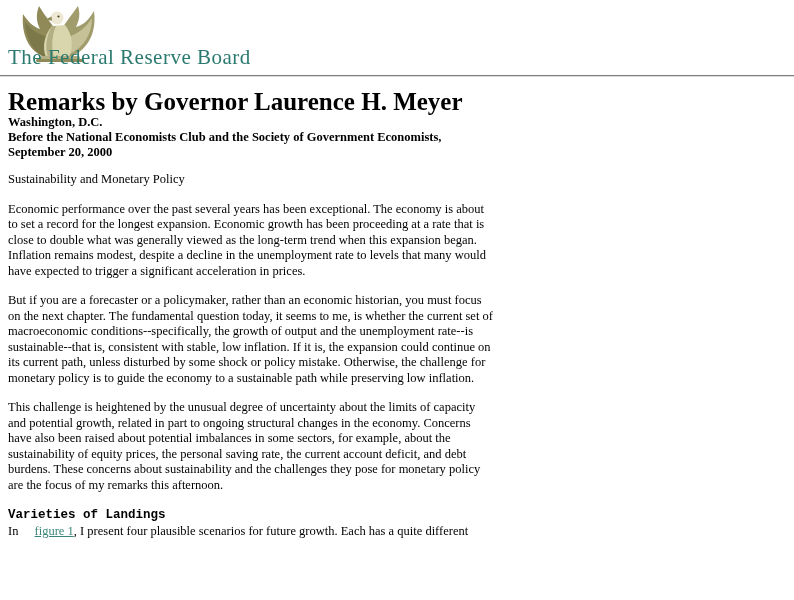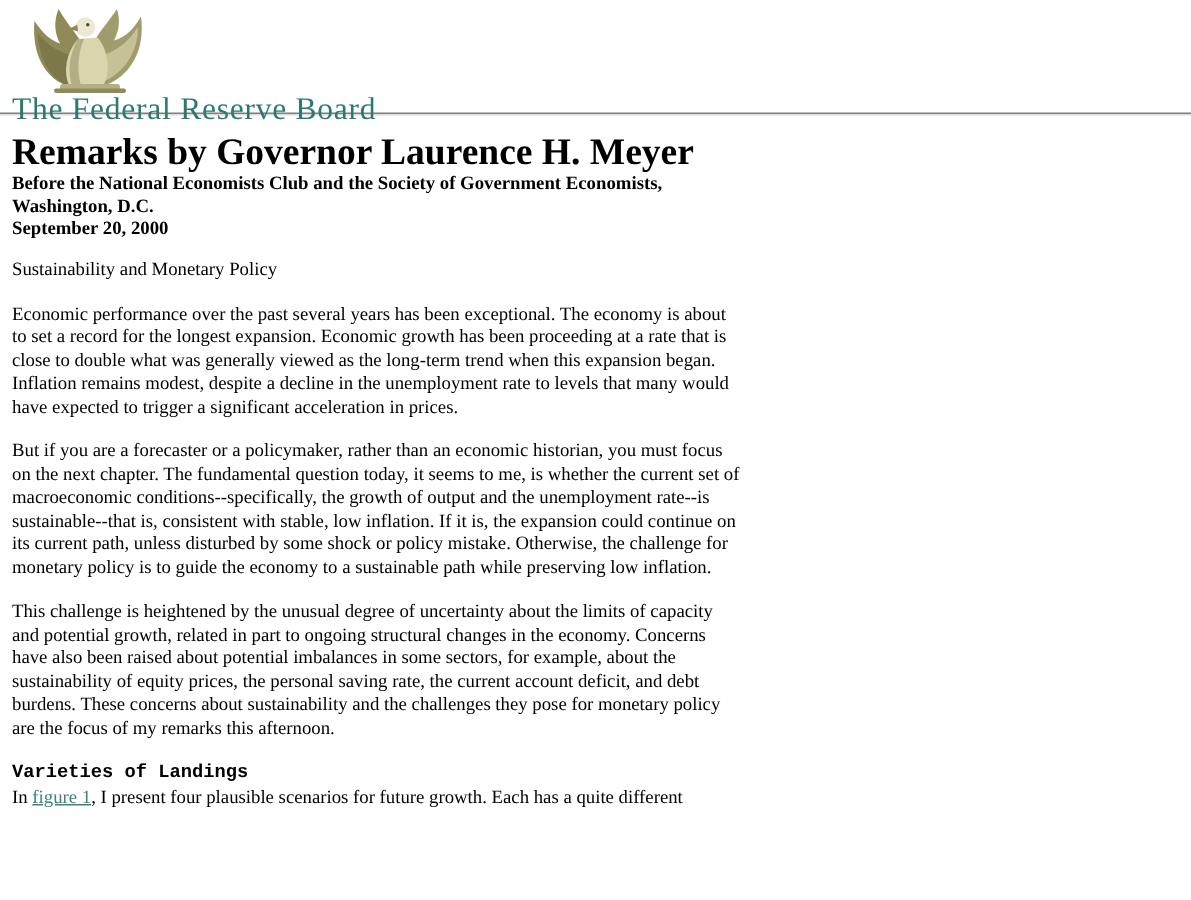--- a/index.html
+++ b/index.html
@@ -9,21 +9,21 @@
     color: #000000;
     position: relative;
     box-sizing: border-box;
   }
   .page-inner { padding: 4px 8px 0 8px; }
 
   
   .masthead { position: relative; height: 62px; }
   .eagle { position: absolute; left: 2px; top: 0; }
   .brand {
-    position: absolute; left: 0; top: 56px;
+    position: absolute; left: 0; top: 41px;
     font-size: 21px; line-height: 24px;
     color: #2a7a6f;
     letter-spacing: 0.5px;
     white-space: nowrap;
   }
   hr.rule {
     border: 0; height: 0;
     border-top: 1px solid #7f7f7f;
     border-bottom: 1px solid #dcdcdc;
     margin: 9px -8px 0 -8px;
@@ -37,21 +37,21 @@
     margin: 14px 0 2px 0;
   }
   .byline {
     font-weight: bold;
     font-size: 12.5px; line-height: 15px;
     margin: 0;
   }
   .byline div { white-space: nowrap; }
   .content p { margin: 14px 0; }
   p.speech-title { margin-top: 12px; }
-  a.fig-link { color: #3a8577; text-decoration: underline; cursor: pointer; }
+  a.fig-link { color: #3a8577; text-decoration: underline; cursor: pointer; margin-left: 13px; }
   strong.subhead { font-weight: bold; font-family: Liberation Mono, monospace; }
   .nowrap-line { white-space: nowrap; }
 </style>
 </head>
 <body>
 
 <div class="page-inner">
 
   <div class="masthead">
     <svg class="eagle" width="100" height="58" viewBox="0 0 100 58" aria-hidden="true">
@@ -75,22 +75,22 @@
     <div class="brand">The Federal Reserve Board</div>
   </div>
 
   <hr class="rule">
 
   <div class="content">
 
     <h1 class="title">Remarks by Governor Laurence H. Meyer</h1>
 
     <div class="byline">
+      <div>Washington, D.C.</div>
       <div>Before the National Economists Club and the Society of Government Economists,</div>
-      <div>Washington, D.C.</div>
       <div>September 20, 2000</div>
     </div>
 
     <p class="speech-title">Sustainability and Monetary Policy</p>
 
     <p>Economic performance over the past several years has been exceptional. The economy is about to set a record for the longest expansion. Economic growth has been proceeding at a rate that is close to double what was generally viewed as the long-term trend when this expansion began. Inflation remains modest, despite a decline in the unemployment rate to levels that many would have expected to trigger a significant acceleration in prices.</p>
     <p>But if you are a forecaster or a policymaker, rather than an economic historian, you must focus on the next chapter. The fundamental question today, it seems to me, is whether the current set of macroeconomic conditions--specifically, the growth of output and the unemployment rate--is sustainable--that is, consistent with stable, low inflation. If it is, the expansion could continue on its current path, unless disturbed by some shock or policy mistake. Otherwise, the challenge for monetary policy is to guide the economy to a sustainable path while preserving low inflation.</p>
     <p>This challenge is heightened by the unusual degree of uncertainty about the limits of capacity and potential growth, related in part to ongoing structural changes in the economy. Concerns have also been raised about potential imbalances in some sectors, for example, about the sustainability of equity prices, the personal saving rate, the current account deficit, and debt burdens. These concerns about sustainability and the challenges they pose for monetary policy are the focus of my remarks this afternoon.</p>
 
     <p>

